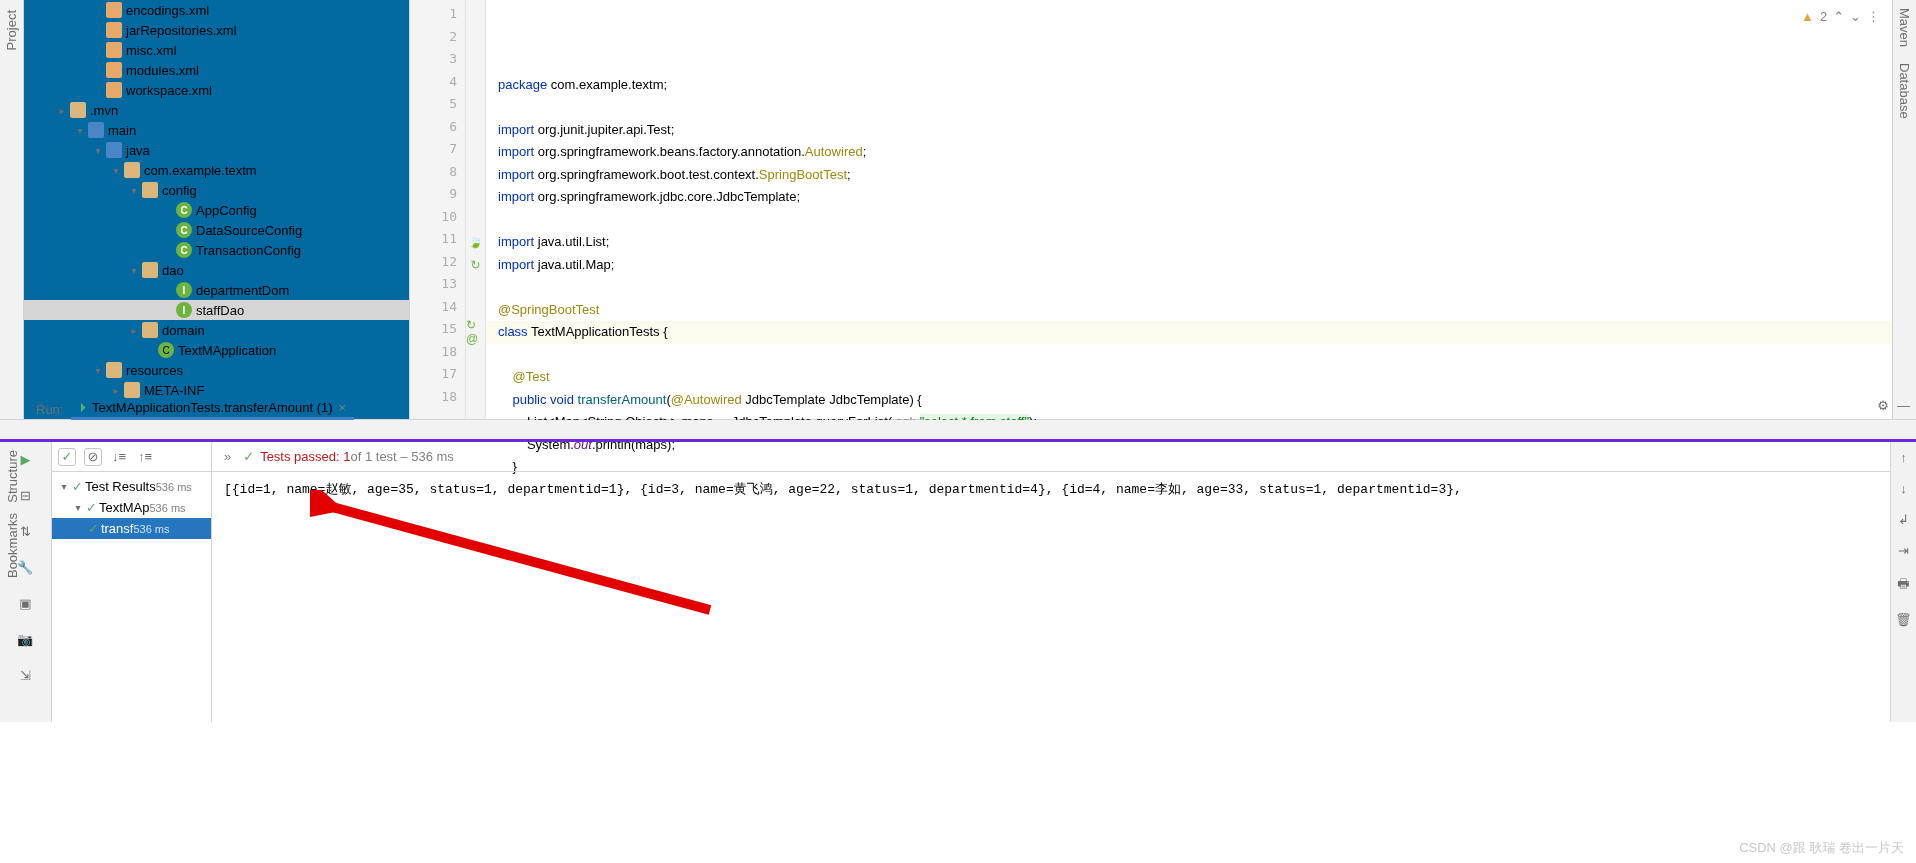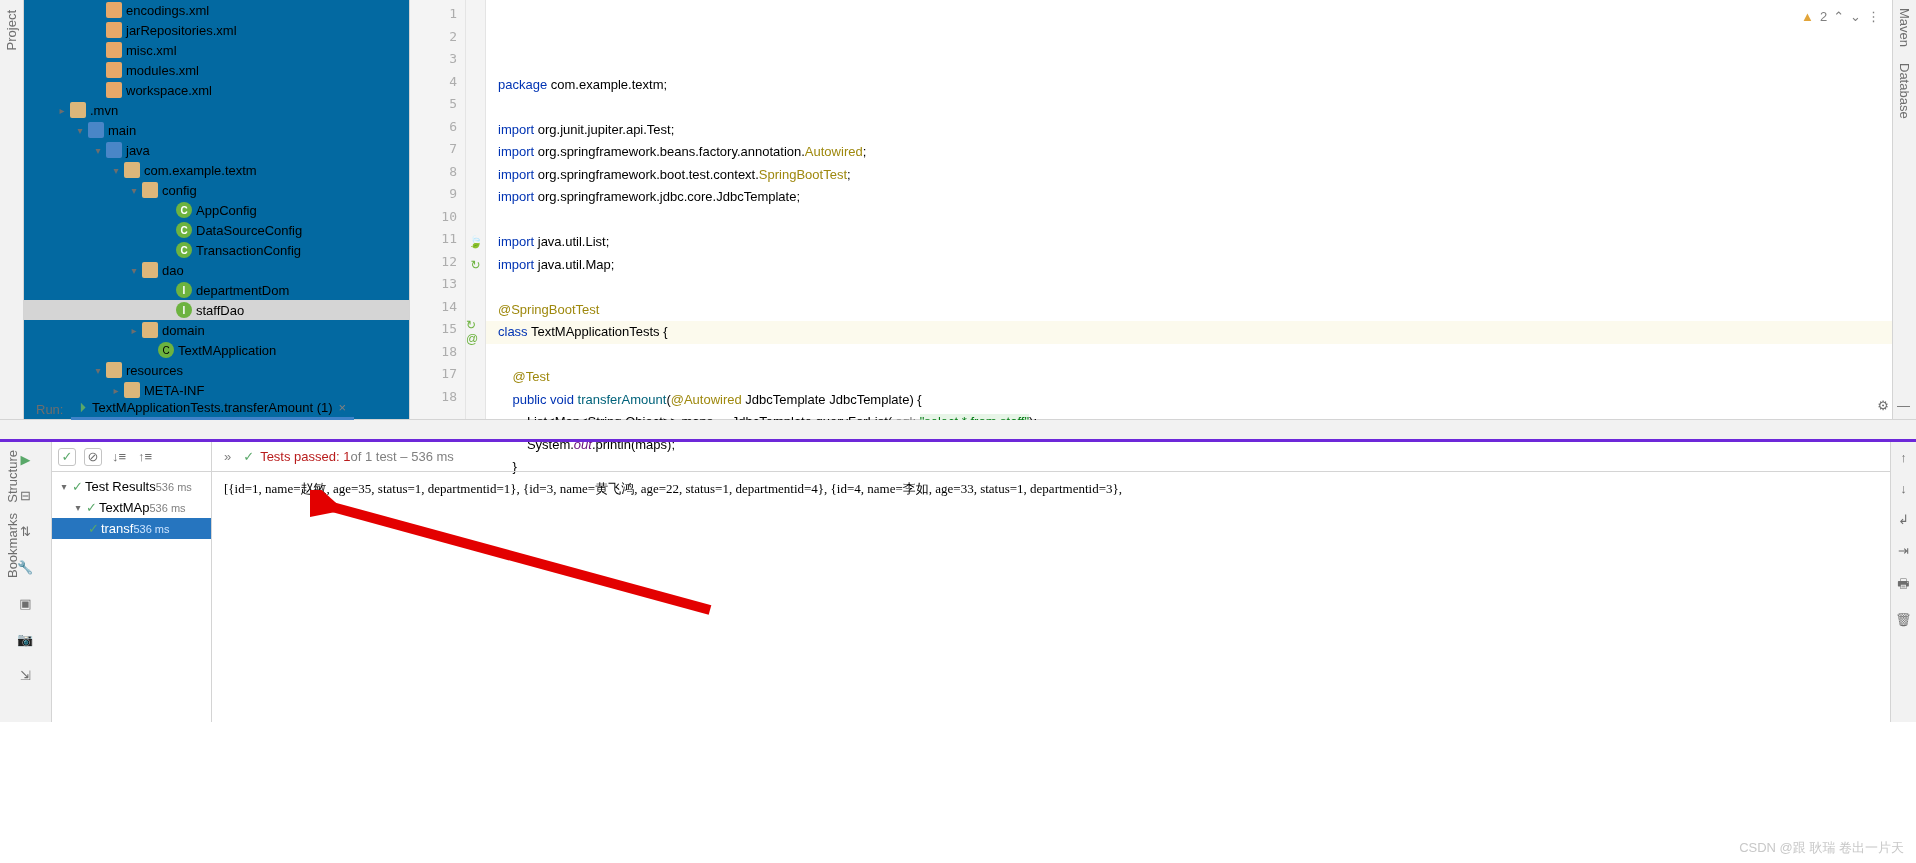--- a/index.html
+++ b/index.html
@@ -65,21 +65,21 @@
 .test-tree { padding:4px 0; }
 .tt-row { display:flex; align-items:center; height:21px; padding-left:4px; white-space:nowrap; overflow:hidden; }
 .tt-row.sel { background:#2675bf; color:#fff; }
 .tt-chk { color:#59a869; margin-right:2px; }
 .tt-ms { color:#808080; font-size:11px; }
 .tt-row.sel .tt-ms { color:#cce4ff; }
 
 .run-out { flex:1; position:relative; }
 .out-tb { height:30px; border-bottom:1px solid #d4d4d4; display:flex; align-items:center; padding:0 12px; color:#808080; }
 .out-tb .pass { color:#59a869; margin-right:6px; }
-.out-body { padding:8px 12px; font-family:Liberation Serif, serif; font-size:13px; white-space:nowrap; overflow:hidden; }
+.out-body { padding:8px 12px; font-family:Liberation Mono, monospace; font-size:13px; white-space:nowrap; overflow:hidden; }
 
 .run-right { width:26px; background:#f2f2f2; border-left:1px solid #d4d4d4; display:flex; flex-direction:column; align-items:center; padding-top:8px; gap:16px; color:#6e6e6e; }
 .gearhd { position:absolute; top:-22px; right:6px; display:flex; gap:8px; color:#6e6e6e; }
 
 
 .bot-rail { position:absolute; left:0; top:450px; width:24px; display:flex; flex-direction:column; align-items:center; gap:10px; }
 .bot-rail span { writing-mode:vertical-rl; transform:rotate(180deg); color:#6e6e6e; }
 
 .arrow { position:absolute; top:490px; left:310px; pointer-events:none; }
 .watermark { position:absolute; bottom:6px; right:12px; color:#c8c8c8; font-size:13px; }

